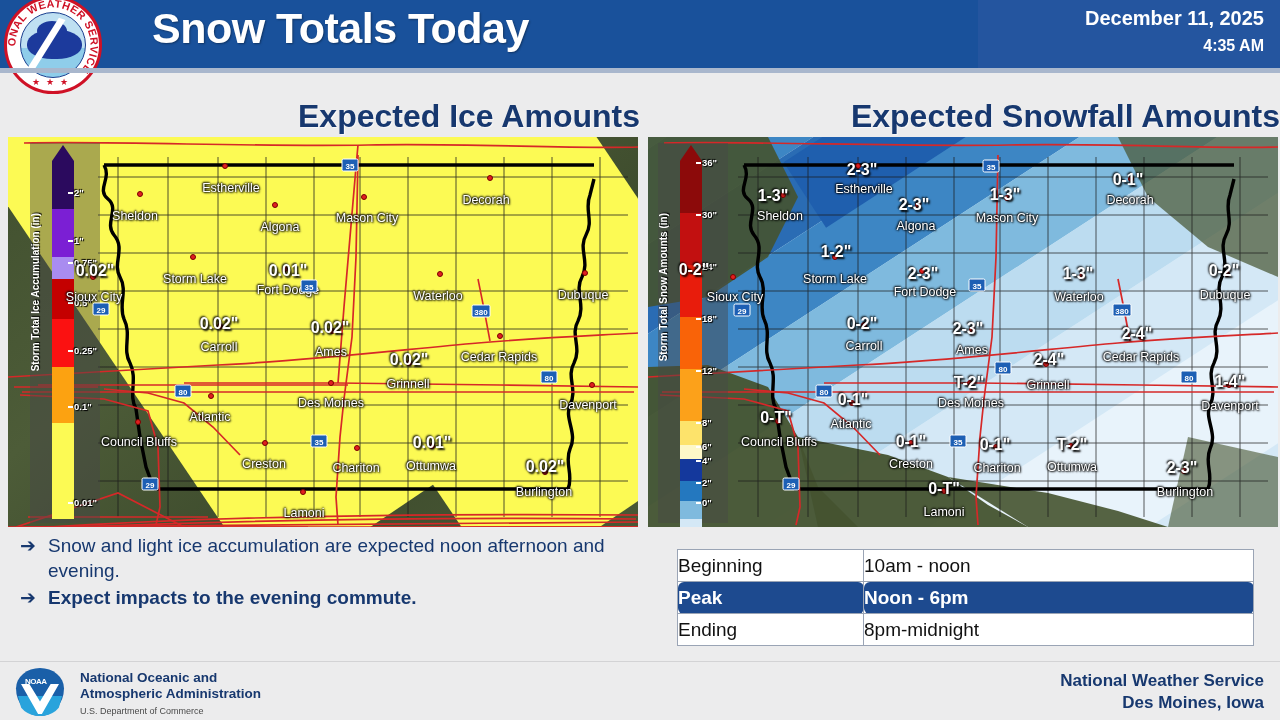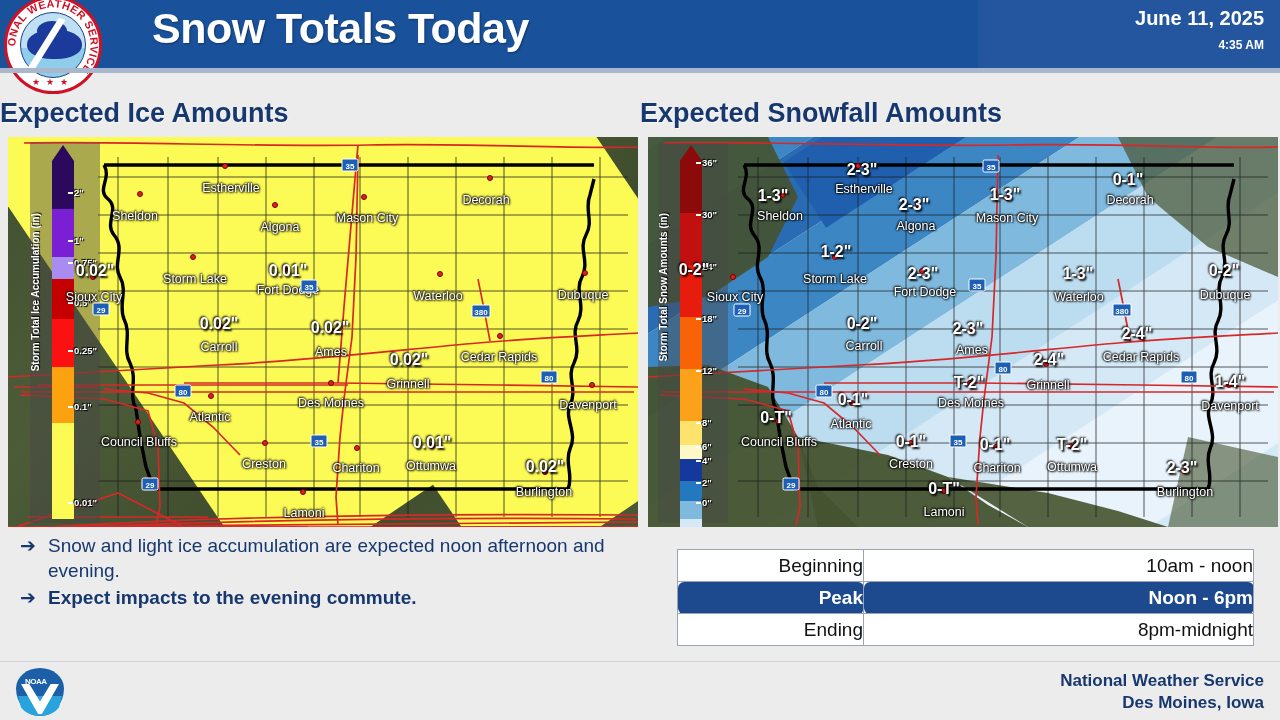--- a/index.html
+++ b/index.html
@@ -26,21 +26,21 @@
     letter-spacing: -0.5px;
     text-shadow: 1px 1px 2px rgba(0,0,0,.35);
   }
   #header-date {
     position: absolute; right: 16px; top: 5px;
     font-size: 20px; font-weight: bold; color: #ffffff; text-align: right;
     line-height: 27px;
   }
   #header-time {
     position: absolute; right: 16px; top: 32px;
-    font-size: 12px; font-weight: bold; color: #ffffff; text-align: center;
+    font-size: 16px; font-weight: bold; color: #ffffff; text-align: center;
     line-height: 27px;
   }
   #header-underline {
     position: absolute; left: 0; top: 68px; width: 1280px; height: 5px;
     background: #a9b7cd;
   }
 
   
   #nws-logo {
     position: absolute; left: 4px; top: -4px; width: 98px; height: 98px;
@@ -73,22 +73,22 @@
   }
   #nws-logo .stars {
     position: absolute; left: 0; bottom: 4px; width: 100%;
     text-align: center; color: #cf1126; font-size: 9px; letter-spacing: 6px;
   }
   #nws-logo svg text { font-family: "Liberation Sans", sans-serif; font-weight: bold;
     font-size: 11.5px; fill: #cf1126; letter-spacing: 0.5px; }
 
   
   .map-title {
-    position: absolute; top: 98px; font-size: 27px; font-weight: bold;
-    color: #17386f; text-align: left; text-shadow: 1px 1px 1px rgba(255,255,255,.7);
+    position: absolute; top: 98px; font-size: 32px; font-weight: bold;
+    color: #17386f; text-align: right; text-shadow: 1px 1px 1px rgba(255,255,255,.7);
   }
   #ice-title { left: 0; width: 640px; }
   #snow-title { left: 640px; width: 640px; }
 
   
   .map {
     position: absolute; top: 137px; height: 390px;
     overflow: hidden;
     background: #2f3a22;
   }
@@ -186,21 +186,21 @@
   .km-text.bold { font-weight: bold; }
 
   
   #timing-table {
     position: absolute; left: 677px; top: 549px; width: 577px;
     border-collapse: collapse; border: 1px solid #9aa4b5;
     background: #fff;
   }
   #timing-table td {
     border: 1px solid #9aa4b5; height: 32px;
-    font-size: 19px; color: #111; text-align: right;
+    font-size: 19px; color: #111; text-align: left;
   }
   #timing-table td.lbl { width: 186px; }
   #timing-table tr.peak td {
     background: #1d4a8f; color: #ffffff; font-weight: bold; border-radius: 6px;
   }
 
   
   #footer {
     position: absolute; left: 0; top: 661px; width: 1280px; height: 59px;
     background: #ececed; border-top: 1px solid #d3d3d5;
@@ -254,21 +254,21 @@
     <svg class="ring-text" viewBox="0 0 98 98">
       <defs>
           <path id="circ" d="M 49,49 m -40,0 a 40,40 0 1,1 80,0 a 40,40 0 1,1 -80,0"></path>
         </defs>
       <text><textPath href="#circ" startOffset="25%" text-anchor="middle">NATIONAL WEATHER SERVICE</textPath></text>
     </svg>
     <div class="stars">★★★</div>
   </div>
 
   <div id="header-title">Snow Totals Today</div>
-  <div id="header-date">June 11, 2025</div>
+  <div id="header-date">December 11, 2025</div>
   <div id="header-time">4:35 AM</div>
 </div>
 <div id="header-underline"></div>
 
 <div class="map-title" id="ice-title">Expected Ice Amounts</div>
 <div class="map-title" id="snow-title">Expected Snowfall Amounts</div>
 
 <div class="map" id="ice-map">
   <div class="terrain"></div>
   <div id="ice-band-main" class="ice-yellow"></div>
@@ -604,17 +604,22 @@
     </tbody>
 </table>
 
 <div id="footer">
   <div id="noaa-logo">
     <div class="disc"></div>
     <div class="lower"></div>
     <div class="bird"></div>
     <div class="wordmark">NOAA</div>
   </div>
+  <div id="noaa-text">
+    <div id="noaa-line1">National Oceanic and</div>
+    <div id="noaa-line2">Atmospheric Administration</div>
+    <div id="noaa-dept">U.S. Department of Commerce</div>
+  </div>
   <div id="nws-office">
     <div>National Weather Service</div>
     <div>Des Moines, Iowa</div>
   </div>
 </div>
 
 </body></html>

